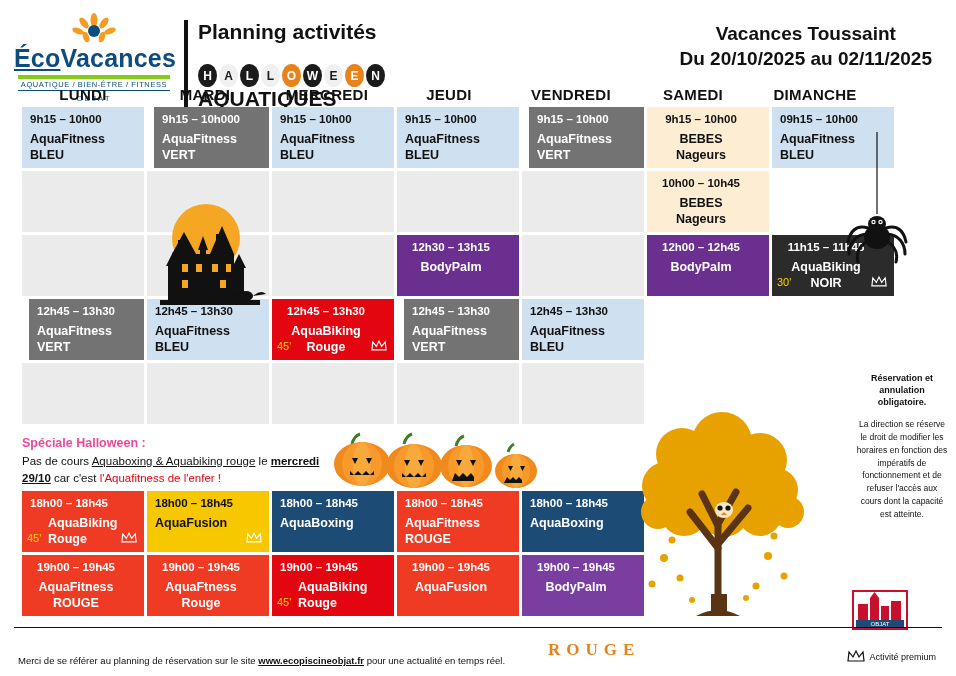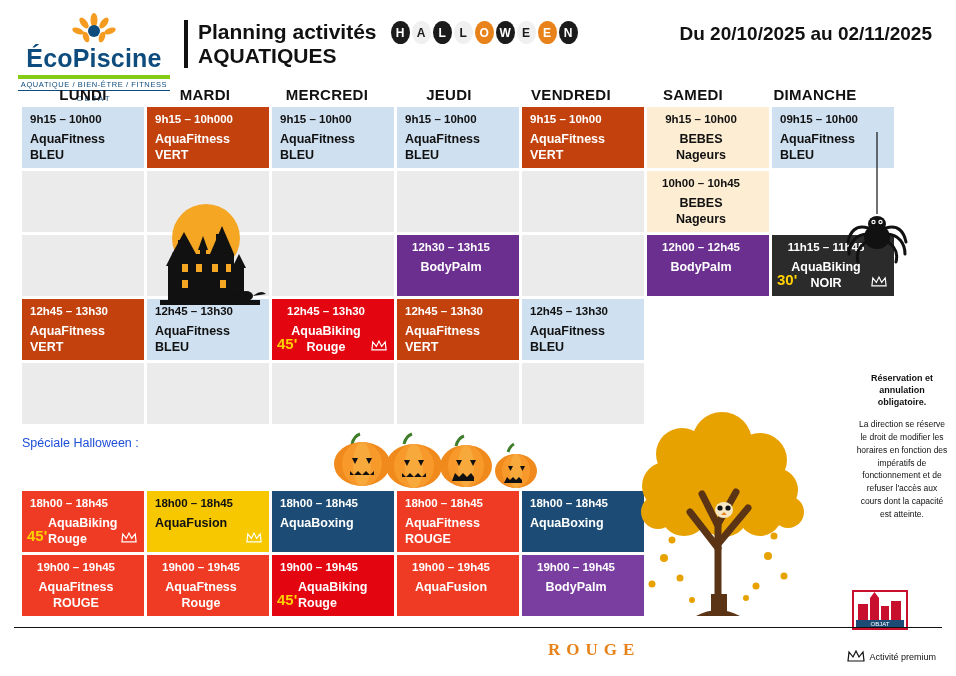--- a/index.html
+++ b/index.html
@@ -20,36 +20,36 @@
     padding: 8px 10px 0 14px;
     height: 84px;
   }
   .logo-block { width: 160px; text-align: center; padding-top: 4px; }
   .logo-sun { position: relative; height: 34px; }
   .logo-sun svg { display:block; margin: 0 auto; }
   .logo-name {
     font-size: 25px; font-weight: bold; letter-spacing: .2px;
     color: #0e4c7e; margin-top: -2px;
   }
-  .logo-name .eco { color:#0e4c7e; }
+  .logo-name .eco { color:#0e4c7e;text-decoration:underline; }
   .logo-sub {
     font-size: 7.5px; letter-spacing: .6px; color:#0e4c7e;
     border-top: 4px solid #84cc16; border-bottom:1px solid #0e4c7e;
     display:inline-block; padding: 1px 3px; margin-top:2px;
   }
   .logo-city { font-size: 8px; letter-spacing: 2px; color:#0e4c7e; margin-top:3px; }
 
   .title-block {
     border-left: 4px solid #111;
     padding-left: 10px;
     margin-left: 10px;
     margin-top: 12px;
   }
   .title-line { font-size: 21px; font-weight: bold; line-height: 1.15; }
-  .title-row { display:flex; align-items:flex-end; gap:14px; }
+  .title-row { display:flex; align-items:flex-start; gap:20px;flex-direction:column; }
 
   .halloween-word { display:flex; gap:2px; align-items:center; }
   .hw-letter {
     display:inline-flex; align-items:center; justify-content:center;
     width:19px; height:23px; border-radius:50%;
     font-size:12px; font-weight:bold; color:#fff;
     font-family:"Liberation Sans", sans-serif;
   }
 
   .dates-block {
@@ -81,44 +81,44 @@
     position:relative;
     overflow:hidden;
   }
   .cell .time { font-size:11.5px; font-weight:bold; line-height:1.25; }
   .cell .name { font-size:12.5px; font-weight:bold; line-height:1.25; margin-top:6px; }
   .cell .name2 { font-size:12.5px; font-weight:bold; line-height:1.25; }
   .cell.center { text-align:center; padding-left:6px; }
   .crown { position:absolute; right:7px; bottom:5px; }
   .dur {
     position:absolute; left:5px; bottom:8px;
-    font-size:15px; font-weight:bold; color:#ffd100;text-align:center;
+    font-size:11px; font-weight:normal; color:#ffd100;text-align:center;
   }
 
   .empty { background:#ebebeb; }
   .blank { background:#ffffff; }
 
   
   .c-blue   { background:#cfe0f0; color:#111; }
-  .c-green  { background:#c2410c; color:#fff; }
+  .c-green  { background:#737373; color:#fff;margin-left:7px; }
   .c-cream  { background:#fdedd2; color:#111; }
   .c-purple { background:#6a2f8f; color:#fff; }
   .c-black  { background:#2b2b2b; color:#fff; }
   .c-red    { background:#e3050f; color:#fff; }
   .c-orangered { background:#ef3b24; color:#fff; }
   .c-yellow { background:#f7c800; color:#111; }
   .c-navy   { background:#1c4c75; color:#fff; }
   .c-vio    { background:#7a3ea1; color:#fff; }
 
   
   .special {
     position:absolute; left:22px; top:434px; width:305px;
     font-size:11.5px; line-height:1.5;
   }
-  .special .title { color:#1d4ed8; font-weight:normal; font-size:12.5px; }
+  .special .title { color:#ec4899; font-weight:bold; font-size:12.5px; }
   .special a, .special u { text-decoration:underline; }
   .special .red { color:#e3050f; }
   .special .bold-u { font-weight:bold; text-decoration:underline; }
 
   
   .right-col {
     position:absolute; right:8px; top:150px; width:92px;
     text-align:center;
   }
   .resa { font-size:9px; font-weight:bold; line-height:1.35; margin-top:222px; }
@@ -171,21 +171,21 @@
           <ellipse cx="18" cy="11" rx="3.2" ry="6.4" transform="rotate(-38 18 11)"></ellipse>
           <ellipse cx="38" cy="11" rx="3.2" ry="6.4" transform="rotate(38 38 11)"></ellipse>
           <ellipse cx="12" cy="19" rx="3" ry="6" transform="rotate(-70 12 19)"></ellipse>
           <ellipse cx="44" cy="19" rx="3" ry="6" transform="rotate(70 44 19)"></ellipse>
           <ellipse cx="20" cy="25" rx="3" ry="5.5" transform="rotate(-20 20 25)"></ellipse>
           <ellipse cx="36" cy="25" rx="3" ry="5.5" transform="rotate(20 36 25)"></ellipse>
         </g>
         <circle cx="28" cy="19" r="6" fill="#0e4c7e"></circle>
       </svg>
     </div>
-    <div class="logo-name"><span class="eco">Éco</span><span>Piscine</span></div>
+    <div class="logo-name"><span class="eco">Éco</span><span>Vacances</span></div>
     <div class="logo-sub">AQUATIQUE / BIEN-ÊTRE / FITNESS</div>
     <div class="logo-city">OBJAT</div>
   </div>
 
   <div class="title-block">
     <div class="title-row">
       <div class="title-line">Planning activités</div>
       <div class="halloween-word">
           <span class="hw-letter" style="background: rgb(27, 27, 27); color: rgb(255, 255, 255);">H</span>
           <span class="hw-letter" style="background: rgb(240, 240, 240); color: rgb(27, 27, 27);">A</span>
@@ -195,20 +195,21 @@
           <span class="hw-letter" style="background: rgb(27, 27, 27); color: rgb(255, 255, 255);">W</span>
           <span class="hw-letter" style="background: rgb(240, 240, 240); color: rgb(27, 27, 27);">E</span>
           <span class="hw-letter" style="background: rgb(232, 130, 26); color: rgb(255, 255, 255);">E</span>
           <span class="hw-letter" style="background: rgb(27, 27, 27); color: rgb(255, 255, 255);">N</span>
         </div>
     </div>
     <div class="title-line">AQUATIQUES</div>
   </div>
 
   <div class="dates-block">
+    <div>Vacances Toussaint</div>
     <div>Du 20/10/2025 au 02/11/2025</div>
   </div>
 </div>
 
 <div class="days">
     <div class="day">LUNDI</div>
     <div class="day">MARDI</div>
     <div class="day">MERCREDI</div>
     <div class="day">JEUDI</div>
     <div class="day">VENDREDI</div>
@@ -383,20 +384,23 @@
     <div class="cell c-vio center">
       <div class="time">19h00 – 19h45</div>
       <div class="name">BodyPalm</div>
     </div>
     <div class="cell blank"></div>
     <div class="cell blank"></div>
   </div>
 
 <div class="special">
   <div class="title">Spéciale Halloween :</div>
+  <div>
+    <span>Pas de cours </span><u>Aquaboxing &amp; Aquabiking rouge</u><span> le </span><span class="bold-u">mercredi 29/10</span><span> car c'est </span><span class="red">l'Aquafitness de l'enfer !</span>
+  </div>
 </div>
 
 <div class="spider">
   <svg width="70" height="135" viewBox="0 0 70 135">
     <line x1="35" y1="0" x2="35" y2="82" stroke="#111" stroke-width="1.2"></line>
     <g stroke="#111" stroke-width="3" fill="none" stroke-linecap="round">
       <path d="M26 96 C14 92, 8 100, 6 110"></path>
       <path d="M26 102 C13 102, 7 112, 7 122"></path>
       <path d="M27 108 C16 114, 14 122, 16 130"></path>
       <path d="M44 96 C56 92, 62 100, 64 110"></path>
@@ -550,20 +554,21 @@
       <rect x="39" y="11" width="10" height="19"></rect>
       <polygon points="18,8 22.5,2 27,8"></polygon>
     </g>
     <rect x="4" y="30" width="48" height="7" fill="#1c4c75"></rect>
     <text x="28" y="36" font-size="6" fill="#fff" text-anchor="middle" font-family="Liberation Sans, sans-serif">OBJAT</text>
   </svg>
 </div>
 
 <div class="footer-rule"></div>
 <div class="footer">
+  <div><span>Merci de se référer au planning de réservation sur le site </span><span class="site">www.ecopiscineobjat.fr</span><span> pour une actualité en temps réel.</span></div>
 </div>
 
 <div class="premium-legend">
   <span>
     <svg width="18" height="12" viewBox="0 0 18 12">
         <path d="M1 11 L2 2 L6 7 L9 1 L12 7 L16 2 L17 11 Z" fill="none" stroke="#111" stroke-width="1.2"></path>
       </svg>
   </span>
   <span>Activité premium</span>
 </div>

